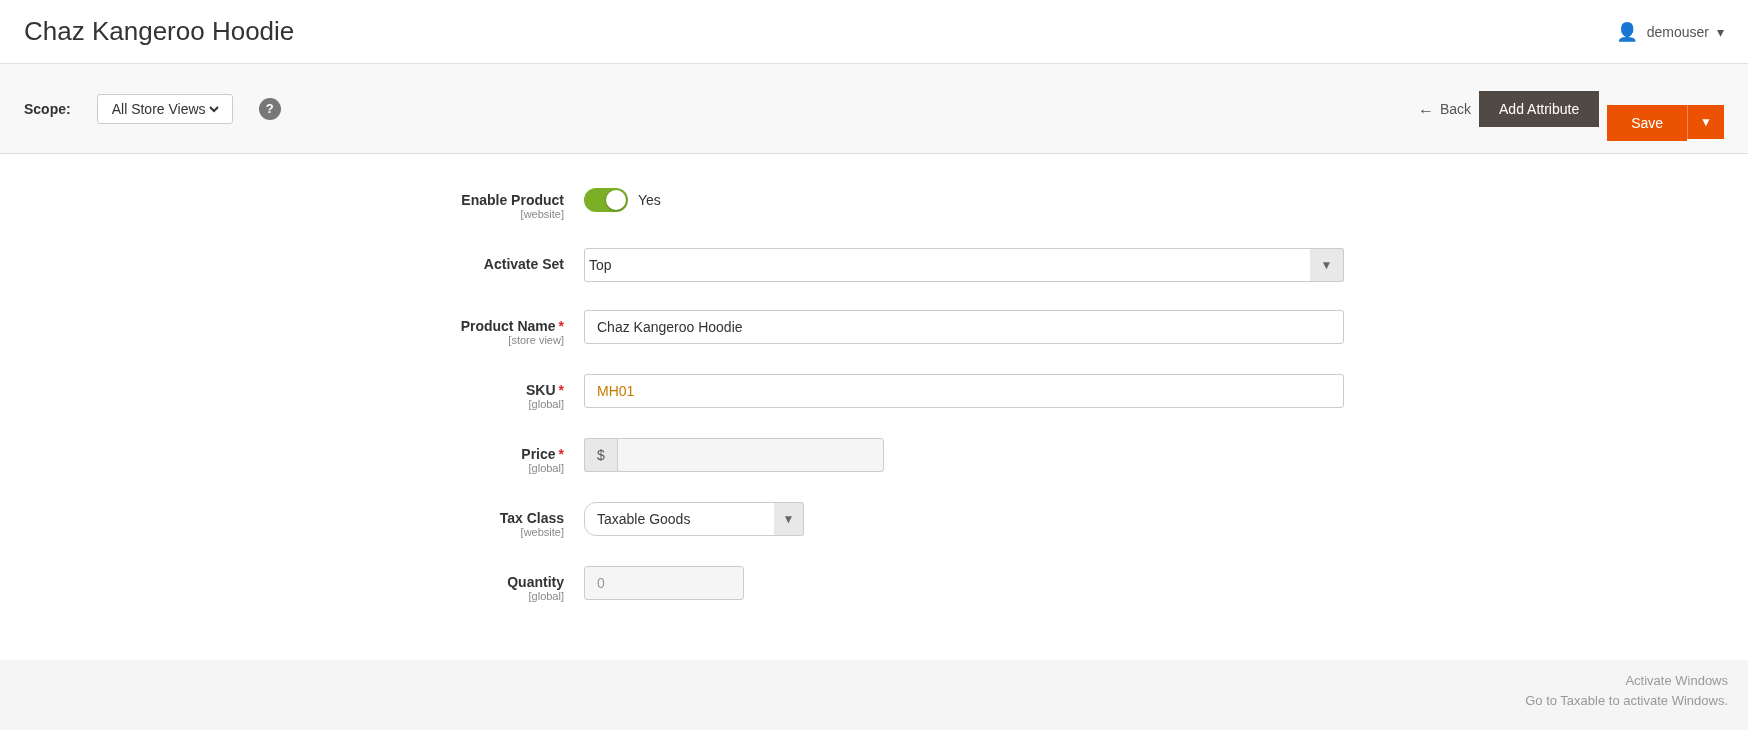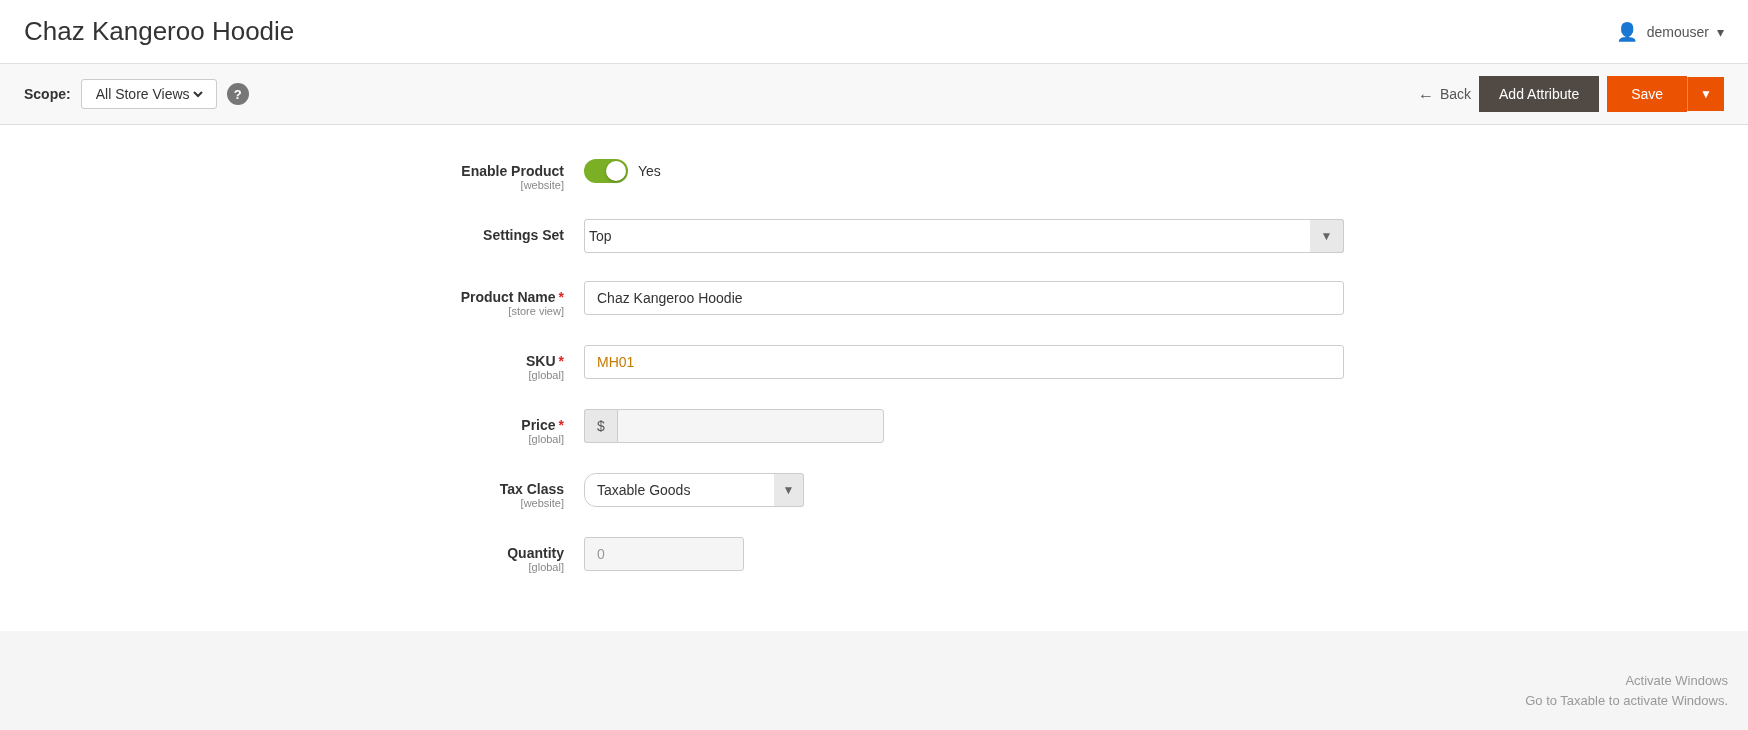--- a/index.html
+++ b/index.html
@@ -36,21 +36,21 @@
       background: #f8f8f8;
       border-bottom: 1px solid #ddd;
       padding: 12px 24px;
       display: flex;
       align-items: center;
       justify-content: space-between;
     }
     .scope-section {
       display: flex;
       align-items: center;
-      gap: 10px;
+      gap: 26px;
     }
     .scope-label {
       font-weight: 600;
       color: #333;
       font-size: 14px;
     }
     .scope-select {
       display: flex;
       align-items: center;
       gap: 4px;
@@ -104,21 +104,22 @@
       color: #fff;
       border: none;
       padding: 10px 20px;
       font-size: 14px;
       cursor: pointer;
       border-radius: 0;
     }
 
     .btn-save-group {
       display: flex;
-      align-items: center;
+      align-items: flex-start;
+      margin-top: 29px;
     }
     .btn-save {
       background: #eb5202;
       color: #fff;
       border: none;
       padding: 10px 24px;
       font-size: 14px;
       cursor: pointer;
       border-radius: 0;
     }
@@ -368,21 +369,21 @@
               <div class="toggle-thumb"></div>
             </div>
           </label>
           <span class="toggle-yes">Yes</span>
         </div>
       </div>
     </div>
 
     <div class="form-row">
       <div class="form-label-col">
-        <div class="form-label">Settings Set</div>
+        <div class="form-label">Activate Set</div>
       </div>
       <div class="form-field-col">
         <div class="select-wrapper">
           <select>
             <option value="Top">Top</option>
             <option value="Default">Default</option>
             <option value="Bottom">Bottom</option>
           </select>
           <div class="select-arrow">▼</div>
         </div>

